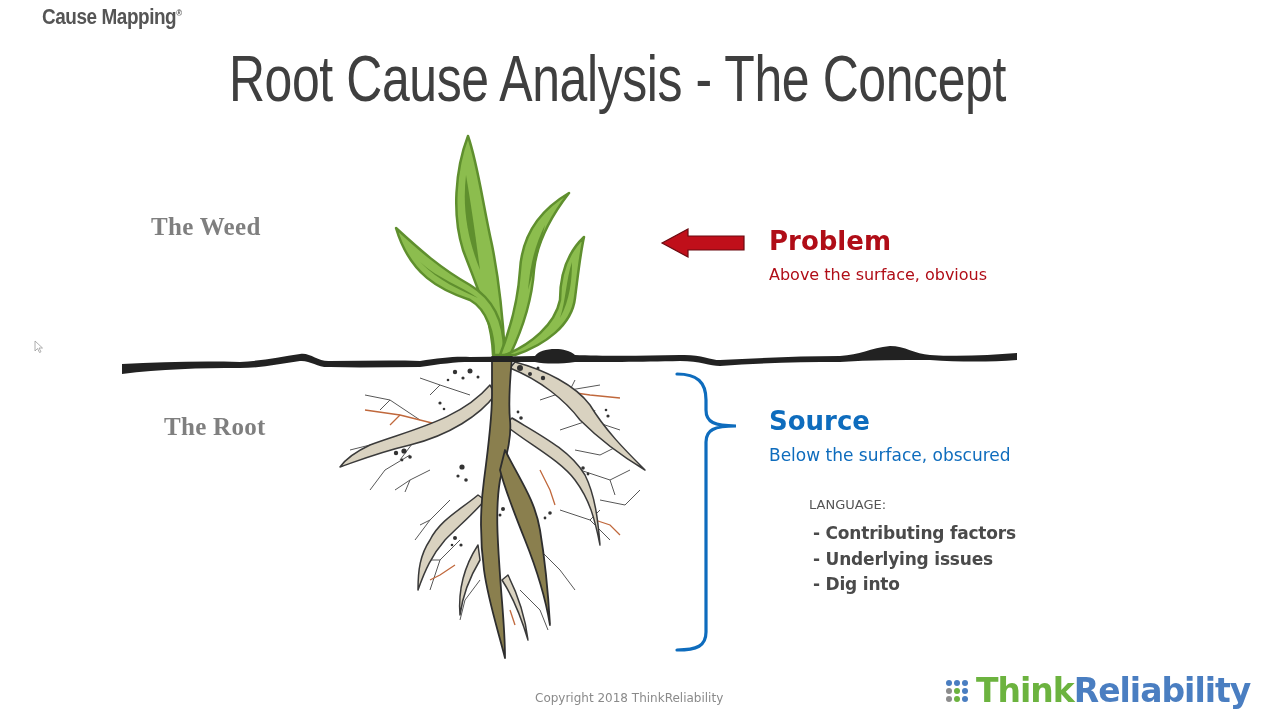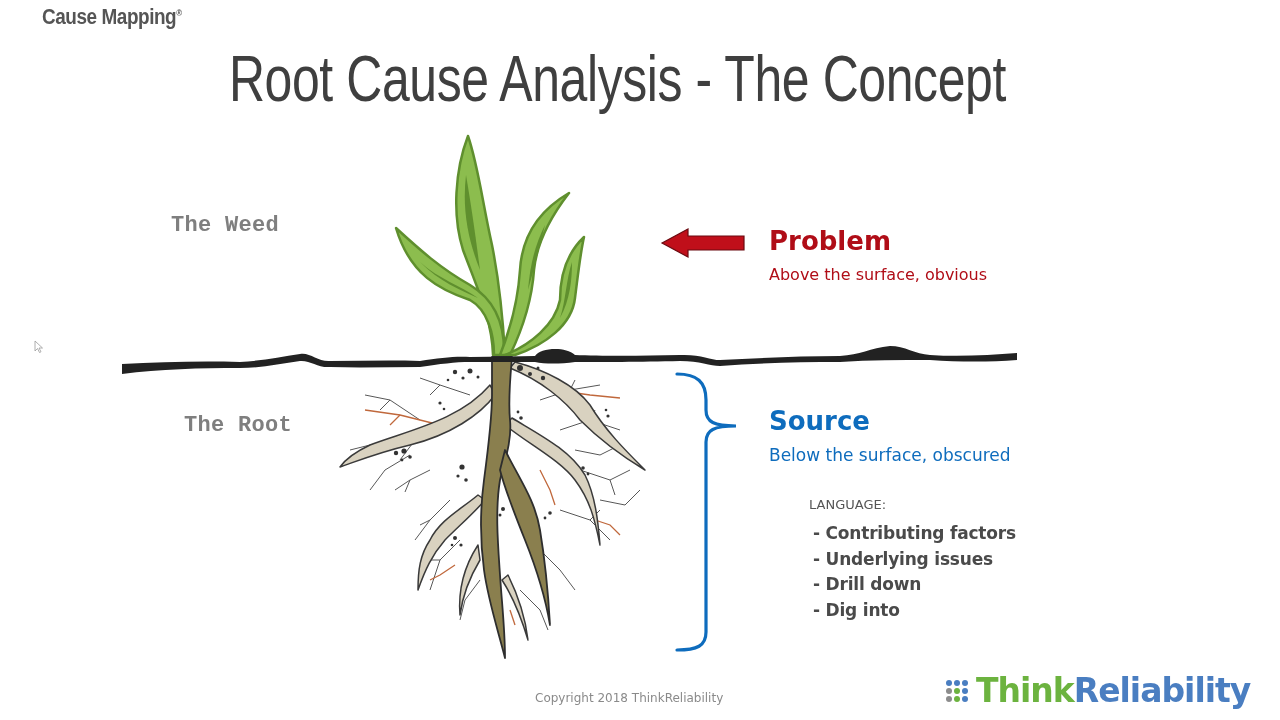--- a/index.html
+++ b/index.html
@@ -15,22 +15,22 @@
       letter-spacing: -0.5px; transform: scaleX(0.86); transform-origin: left top;
     }
     .brand sup { font-size: 9px; vertical-align: top; position: relative; top: 4px; }
     .title {
       left: 0; width: 1235px; top: 42px; text-align: center;
       font-size: 64px; color: #3f3f3f; font-family: "Liberation Sans", sans-serif;
       transform: scaleX(0.78); transform-origin: 617px 0; letter-spacing: -0.5px;
       white-space: nowrap;
     }
     .side-label {
-      font-size: 22px; font-weight: bold; color: #7f7f7f;
-      font-family: Liberation Mono, monospace; letter-spacing: 0.3px; margin-left: 20px;
+      font-size: 25px; font-weight: bold; color: #7f7f7f;
+      font-family: Liberation Serif, serif; letter-spacing: 0.3px;
     }
     .weed-label { left: 151px; top: 213px; }
     .root-label { left: 164px; top: 413px; }
     .problem-title { left: 769px; top: 226px; font-size: 26px; font-weight: bold; color: #b00d17; font-family: "DejaVu Sans", sans-serif; }
     .problem-sub { left: 769px; top: 265px; font-size: 16px; color: #b00d17; font-family: "DejaVu Sans", sans-serif; }
     .source-title { left: 769px; top: 406px; font-size: 26px; font-weight: bold; color: #0e6cbd; font-family: "DejaVu Sans", sans-serif; }
     .source-sub { left: 769px; top: 445px; font-size: 17px; color: #0e6cbd; font-family: "DejaVu Sans", sans-serif; }
     .lang-head { left: 809px; top: 497px; font-size: 13px; color: #555555; font-family: "DejaVu Sans", sans-serif; }
     .lang-list { left: 813px; top: 522px; margin: 0; padding: 0; list-style: none; }
     .lang-list li {
@@ -179,21 +179,20 @@
 <div class="abs problem-title">Problem</div>
 <div class="abs problem-sub">Above the surface, obvious</div>
 
 <div class="abs source-title">Source</div>
 <div class="abs source-sub">Below the surface, obscured</div>
 
 <div class="abs lang-head">LANGUAGE:</div>
 <ul class="abs lang-list">
   <li>- Contributing factors</li>
   <li>- Underlying issues</li>
-  <li>- Drill down</li>
   <li>- Dig into</li>
 </ul>
 
 <div class="abs copyright">Copyright 2018 ThinkReliability</div>
 
 <div class="abs logo">
   <div class="logo-dots">
     <span style="background:#4a7ec1"></span>
       <span style="background:#4a7ec1"></span>
       <span style="background:#4a7ec1"></span>

